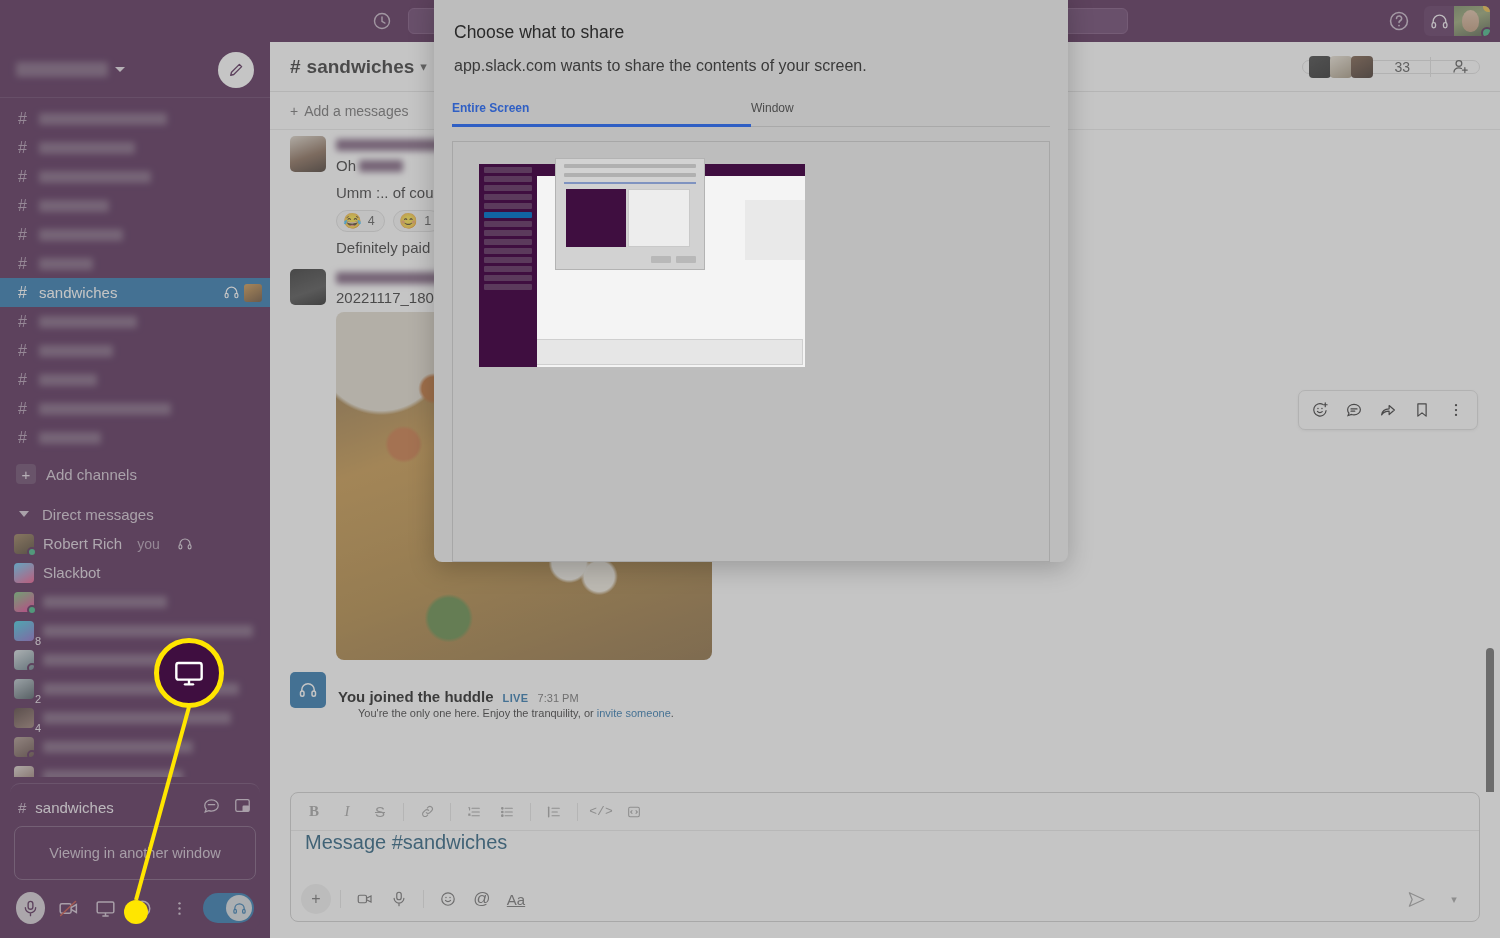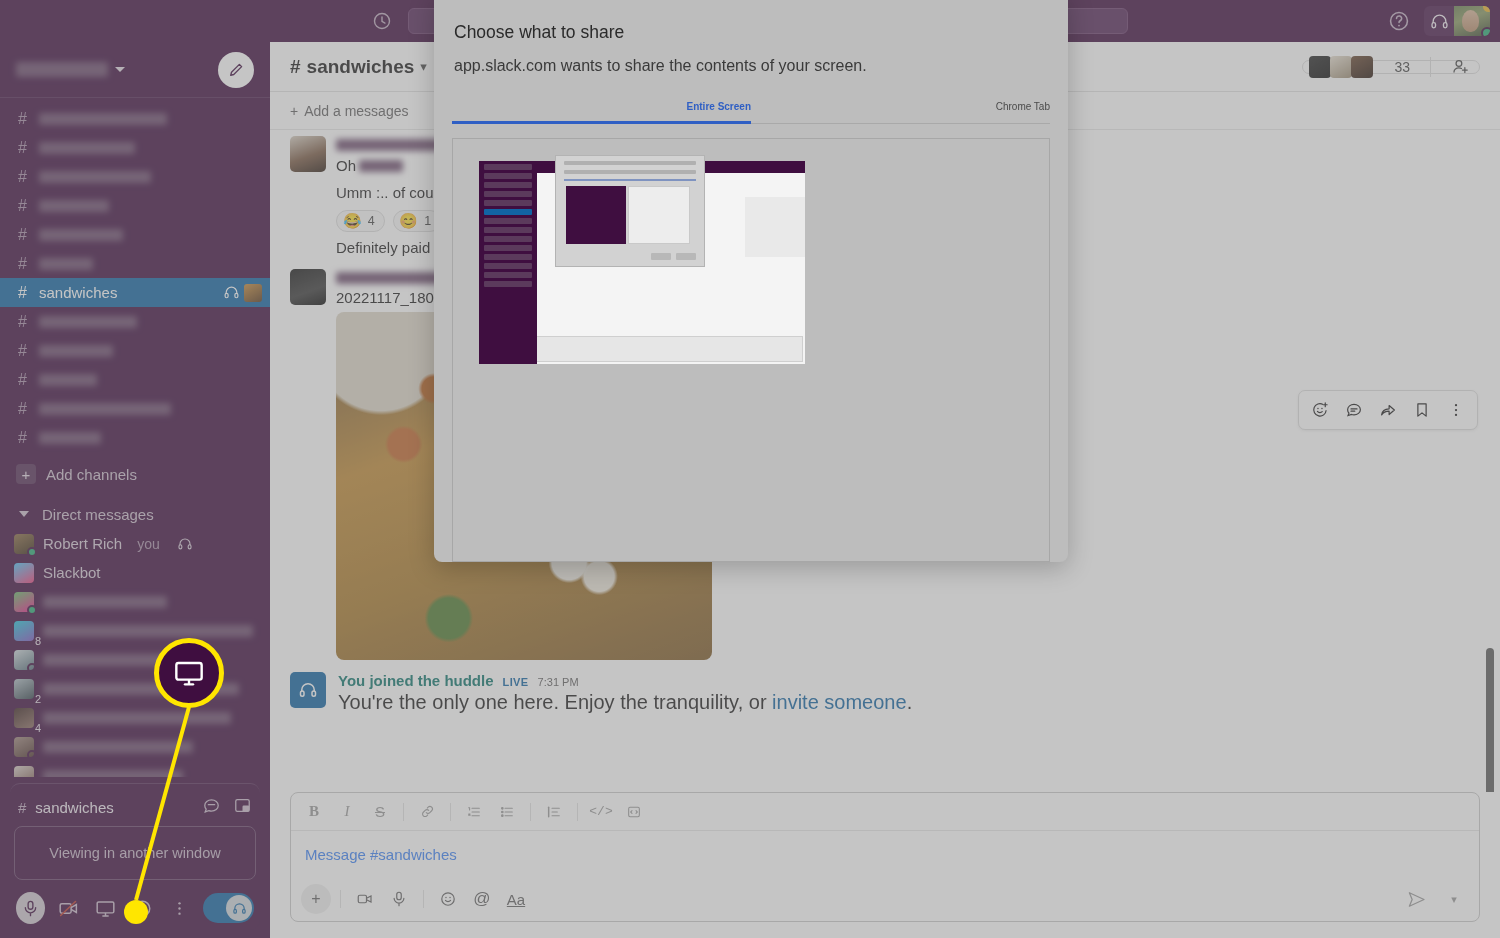--- a/index.html
+++ b/index.html
@@ -188,36 +188,36 @@
     position: absolute; right: 22px; top: 260px; height: 40px;
     background: #fff; border: 1px solid #DDDDDD; border-radius: 7px;
     display: flex; align-items: center; gap: 4px; padding: 0 6px;
     box-shadow: 0 1px 3px rgba(0,0,0,.08);
   }
   .ht-btn { width: 30px; height: 30px; display: flex; align-items: center; justify-content: center; border-radius: 5px; }
 
   .huddle-join { display: flex; gap: 12px; padding: 10px 20px 4px 20px; }
   .hj-icon { width: 36px; height: 36px; border-radius: 5px; background: #1264A3; display: flex; align-items: center; justify-content: center; flex: 0 0 36px;}
   .hj-title { display: flex; align-items: baseline; gap: 9px; }
-  .hj-name { font-size: 15px; font-weight: bold; color: #0f766e; }
+  .hj-name { font-size: 15px; font-weight: bold; color: #000000; margin-top: 16px; }
   .live-badge { font-size: 11px; font-weight: bold; color: #1264A3; letter-spacing: .4px; }
   .hj-time { font-size: 11px; color: #616061; }
-  .hj-sub { font-size: 20px; color: #1D1C1D; padding-top: 2px; }
+  .hj-sub { font-size: 11px; color: #1D1C1D; padding-top: 2px; margin-left: 20px; }
   .hj-sub a { color: #1264A3; text-decoration: none; }
 
   .scrollbar-track { position: absolute; right: 6px; top: 8px; bottom: 8px; width: 8px; }
   .scrollbar-thumb { position: absolute; right: 0; top: 510px; width: 8px; height: 240px; border-radius: 4px; background: #5b5b5b; }
 
   
   .composer-wrap { padding: 0 20px 16px 20px; flex: 0 0 auto; }
   .composer { border: 1px solid #C9C9C9; border-radius: 8px; background: #fff; }
   .comp-toolbar { height: 38px; display: flex; align-items: center; gap: 3px; padding: 0 8px; border-bottom: 1px solid #E8E8E8; }
   .tb-btn { width: 30px; height: 28px; display: flex; align-items: center; justify-content: center; color: #9a9a9a; font-size: 15px; border-radius: 4px;}
   .tb-sep { width: 1px; height: 18px; background: #E2E2E2; margin: 0 5px; }
-  .comp-input { min-height: 46px; display: flex; align-items: center; padding: 0 14px; font-size: 15px; color: #3b82f6; }
+  .comp-input { min-height: 46px; display: flex; align-items: flex-start; padding: 0 14px; font-size: 20px; color: #0c4a6e; }
   .comp-bottom { height: 44px; display: flex; align-items: center; gap: 4px; padding: 0 10px; }
   .cb-btn { width: 30px; height: 30px; display: flex; align-items: center; justify-content: center; color: #616061; border-radius: 50%; }
   .cb-plus { background: #EFEFEF; }
   .send-area { margin-left: auto; display: flex; align-items: center; gap: 8px; }
 
   
   .callout { position: absolute; z-index: 60; pointer-events: none; }
   .callout-circle {
     left: 154px; top: 638px; width: 70px; height: 70px; border-radius: 50%;
     background: #3F0E40; border: 5px solid #FFE600;
@@ -233,21 +233,21 @@
     position: absolute; left: 434px; top: -8px; width: 634px; height: 570px;
     background: #BDBDBD; border-radius: 8px; z-index: 70;
     box-shadow: 0 6px 26px rgba(0,0,0,.22);
     display: flex; flex-direction: column;
     padding: 0 18px;
   }
   .sd-title { font-size: 17.5px; color: #2b2b2b; padding: 30px 0 0 2px; }
   .sd-sub { font-size: 16px; color: #3a3a3a; padding: 14px 0 0 2px; }
   .sd-tabs { display: flex; margin-top: 16px; border-bottom: 1px solid #a9a9a9; }
   .sd-tab {
-    flex: 1; text-align: right; font-size: 10px; color: #4b4b4b;
+    flex: 1; text-align: left; font-size: 12px; color: #4b4b4b;
     padding: 10px 0 11px 0; position: relative;
   }
   .sd-tab.active { color: #2f5fc4; font-weight: bold; }
   .sd-tab.active::after {
     content: ""; position: absolute; left: 0; right: 0; bottom: -1px; height: 3px; background: #2f5fc4;
   }
   .sd-preview-area {
     margin-top: 14px; flex: 1; border: 1px solid #a7a7a7; background: #BDBDBD;
     position: relative;
   }
@@ -775,21 +775,21 @@
         <path d="M12 17v3.5"></path>
     </svg>
   </div>
   <div class="callout callout-dot"></div>
 
   <div class="share-dialog">
     <div class="sd-title">Choose what to share</div>
     <div class="sd-sub">app.slack.com wants to share the contents of your screen.</div>
     <div class="sd-tabs">
       <div class="sd-tab active">Entire Screen</div>
-      <div class="sd-tab">Chrome Tab</div>
+      <div class="sd-tab">Window</div>
     </div>
     <div class="sd-preview-area">
       <div class="sd-thumb">
         <div class="mini">
           <div class="mini-topbar"></div>
           <div class="mini-main"></div>
           <div class="mini-food"></div>
           <div class="mini-right-panel"></div>
           <div class="mini-comp"></div>
           <div class="mini-sb">

